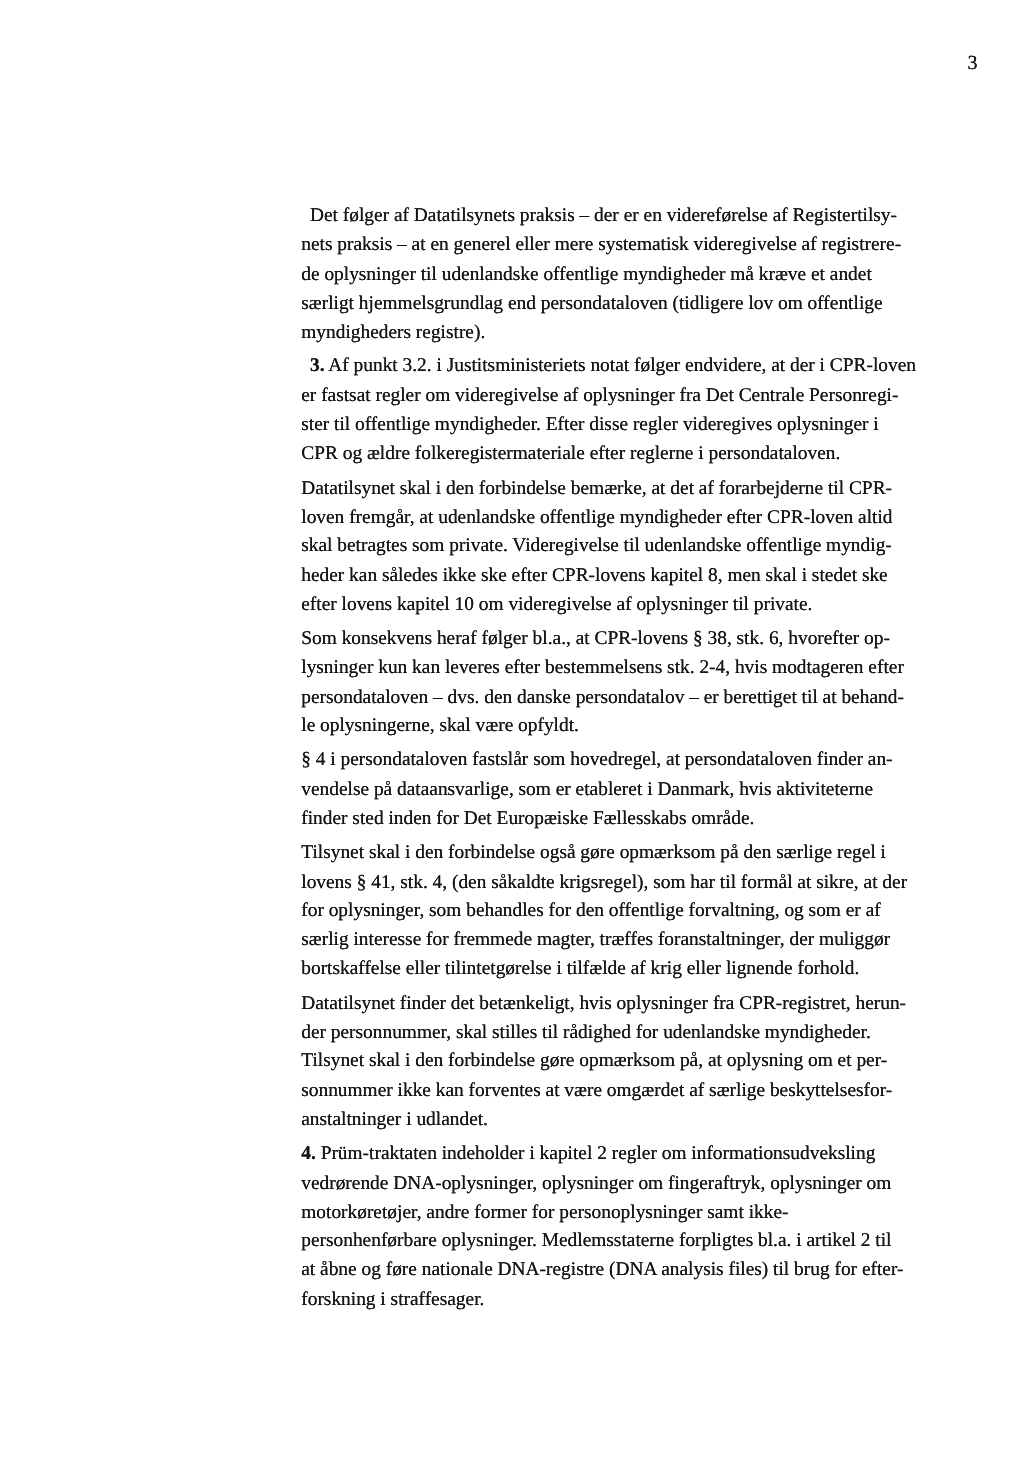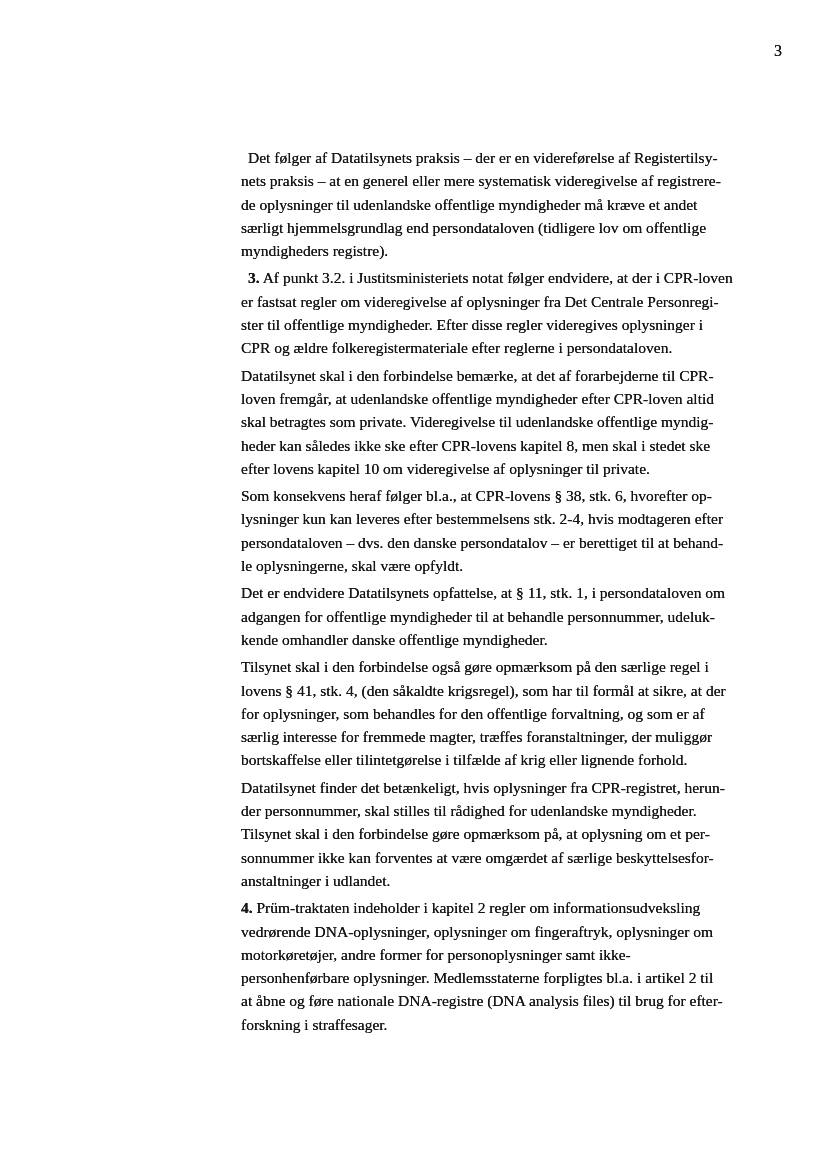--- a/index.html
+++ b/index.html
@@ -24,21 +24,21 @@
     position: absolute;
     top: 41px;
     left: 774px;
     font-size: 16px;
     line-height: 19px;
     text-shadow: 0 0 0.4px currentColor;
   }
   .content {
     position: absolute;
     left: 241px;
-    top: 146px;
+    top: 161px;
     width: 578px;
   }
   .para {
     margin: 0 0 4px 0;
     font-size: 15.5px;
     line-height: 23.3px;
     text-align: left;
     text-shadow: 0 0 0.45px currentColor; 
   }
   .para.first-line-indent {
@@ -75,24 +75,24 @@
 loven fremgår, at udenlandske offentlige myndigheder efter CPR-loven altid
 skal betragtes som private. Videregivelse til udenlandske offentlige myndig-
 heder kan således ikke ske efter CPR-lovens kapitel 8, men skal i stedet ske
 efter lovens kapitel 10 om videregivelse af oplysninger til private.</span></p>
 
     <p class="para"><b class="lead"></b><span class="body">Som konsekvens heraf følger bl.a., at CPR-lovens § 38, stk. 6, hvorefter op-
 lysninger kun kan leveres efter bestemmelsens stk. 2-4, hvis modtageren efter
 persondataloven – dvs. den danske persondatalov – er berettiget til at behand-
 le oplysningerne, skal være opfyldt.</span></p>
 
+    <p class="para"><b class="lead"></b><span class="body">§ 4 i persondataloven fastslår som hovedregel, at persondataloven finder an-
+vendelse på dataansvarlige, som er etableret i Danmark, hvis aktiviteterne
+finder sted inden for Det Europæiske Fællesskabs område.</span></p>
 
-    <p class="para"><b class="lead"></b><span class="body">Det er endvidere Datatilsynets opfattelse, at § 11, stk. 1, i persondataloven om
-adgangen for offentlige myndigheder til at behandle personnummer, udeluk-
-kende omhandler danske offentlige myndigheder.</span></p>
 
     <p class="para"><b class="lead"></b><span class="body">Tilsynet skal i den forbindelse også gøre opmærksom på den særlige regel i
 lovens § 41, stk. 4, (den såkaldte krigsregel), som har til formål at sikre, at der
 for oplysninger, som behandles for den offentlige forvaltning, og som er af
 særlig interesse for fremmede magter, træffes foranstaltninger, der muliggør
 bortskaffelse eller tilintetgørelse i tilfælde af krig eller lignende forhold.</span></p>
 
     <p class="para"><b class="lead"></b><span class="body">Datatilsynet finder det betænkeligt, hvis oplysninger fra CPR-registret, herun-
 der personnummer, skal stilles til rådighed for udenlandske myndigheder.
 Tilsynet skal i den forbindelse gøre opmærksom på, at oplysning om et per-

